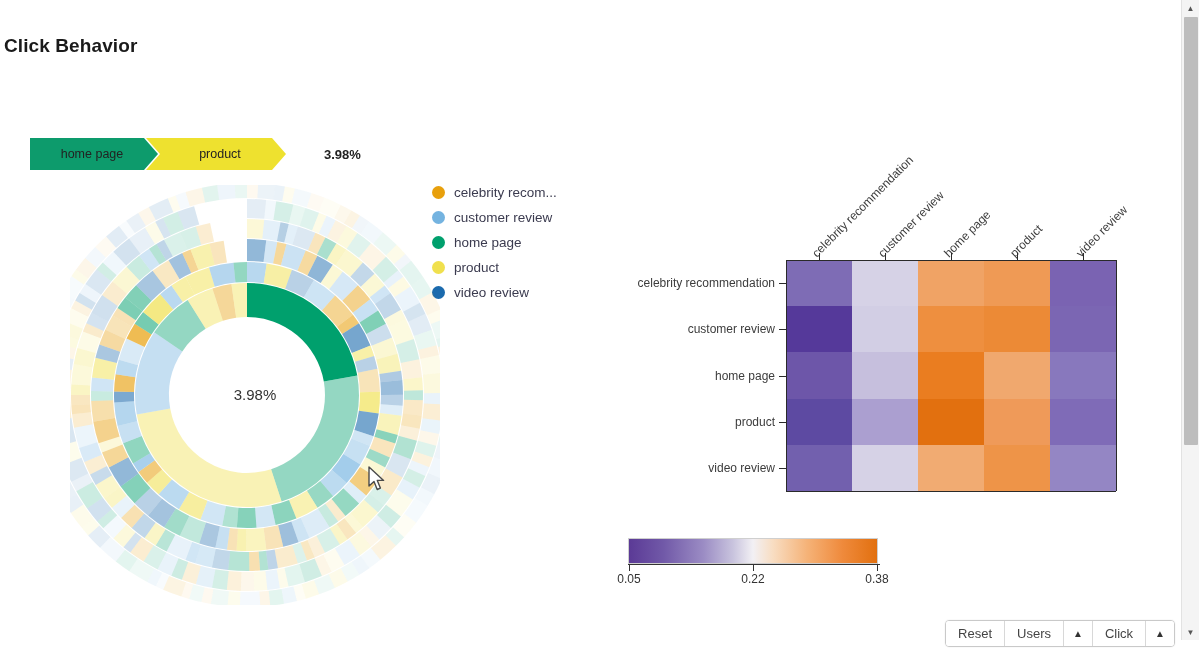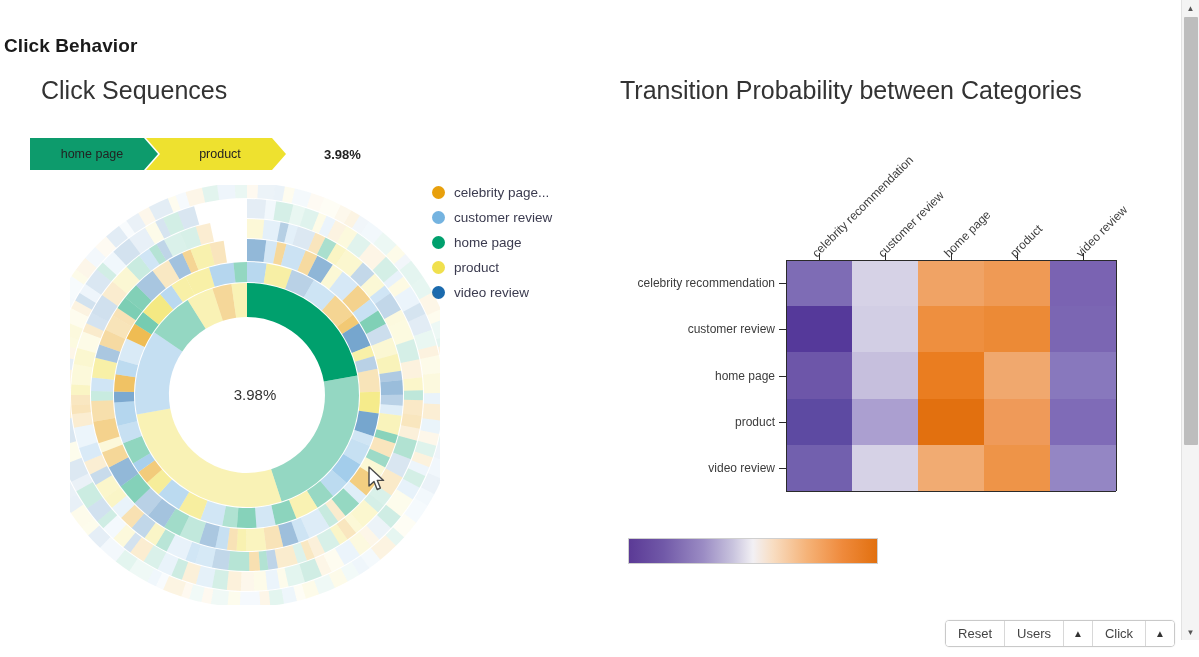--- a/index.html
+++ b/index.html
@@ -98,36 +98,35 @@
   #sb-thumb { position: absolute; left: 2px; top: 17px; width: 14px; height: 428px;
               background: #bdbdbd; border-radius: 1px; }
 </style>
 </head>
 <body>
 
 <div id="page">
 
   <div id="app-title">Click Behavior</div>
 
-  <div class="panel-title" id="left-title">Click Sequences</div>
 
   <div id="breadcrumb">
       <div class="crumb first" style="background: rgb(13, 155, 108); width: 128px;">
         <span>home page</span>
       </div>
       <div class="crumb mid" style="background: rgb(238, 225, 47); width: 140px;">
         <span>product</span>
       </div>
       <div id="crumb-pct">3.98%</div>
     </div>
 
   <div id="legend">
       <div class="legend-row">
         <span class="legend-dot" style="background: rgb(232, 160, 12);"></span>
-        <span class="legend-label">celebrity page...</span>
+        <span class="legend-label">celebrity recom...</span>
       </div>
       <div class="legend-row">
         <span class="legend-dot" style="background: rgb(116, 179, 224);"></span>
         <span class="legend-label">customer review</span>
       </div>
       <div class="legend-row">
         <span class="legend-dot" style="background: rgb(0, 160, 109);"></span>
         <span class="legend-label">home page</span>
       </div>
       <div class="legend-row">
@@ -510,21 +509,20 @@
         </g>
     </svg>
     <div id="sun-center">
       <div id="sun-pct">3.98%</div>
     </div>
     <svg id="cursor" viewBox="0 0 18 26">
       <path d="M1 1 L1 20 L6 15.5 L9.2 23.5 L12.4 22.1 L9.3 14.4 L15.6 14.4 Z" fill="#ffffff" stroke="#4a4a4a" stroke-width="1.4" stroke-linejoin="round"></path>
     </svg>
   </div>
 
-  <div class="panel-title" id="right-title">Transition Probability between Categories</div>
 
   <div id="heatmap-wrap">
     <div id="hm-xlabels">
         <div class="hm-xlabel" style="left: 199px;">celebrity recommendation</div>
         <div class="hm-xlabel" style="left: 265px;">customer review</div>
         <div class="hm-xlabel" style="left: 331px;">home page</div>
         <div class="hm-xlabel" style="left: 397px;">product</div>
         <div class="hm-xlabel" style="left: 463px;">video review</div>
       </div>
     <div id="hm-ylabels">
@@ -574,20 +572,29 @@
         <div class="hm-tick" style="left: 159px; top: 225.5px; width: 7px; height: 1px;"></div>
         <div class="hm-tick" style="left: 397px; top: 103px; width: 1px; height: 7px;"></div>
         <div class="hm-tick" style="left: 159px; top: 271.7px; width: 7px; height: 1px;"></div>
         <div class="hm-tick" style="left: 463px; top: 103px; width: 1px; height: 7px;"></div>
         <div class="hm-tick" style="left: 159px; top: 317.9px; width: 7px; height: 1px;"></div>
       </div>
   </div>
 
   <div id="colorbar-wrap">
     <div id="colorbar"></div>
+    <div id="cb-axis">
+      <div id="cb-line"></div>
+    <div class="cb-tick" style="left: 1px;"></div>
+        <div class="cb-ticklabel" style="left: 1px;">0.05</div>
+        <div class="cb-tick" style="left: 125px;"></div>
+        <div class="cb-ticklabel" style="left: 125px;">0.22</div>
+        <div class="cb-tick" style="left: 249px;"></div>
+        <div class="cb-ticklabel" style="left: 249px;">0.38</div>
+      </div>
   </div>
 
   <div id="toolbar">
     <div class="tb-btn">Reset</div>
     <div class="tb-btn">Users</div>
     <div class="tb-btn arrow">▲</div>
     <div class="tb-btn">Click</div>
     <div class="tb-btn arrow">▲</div>
   </div>
 

